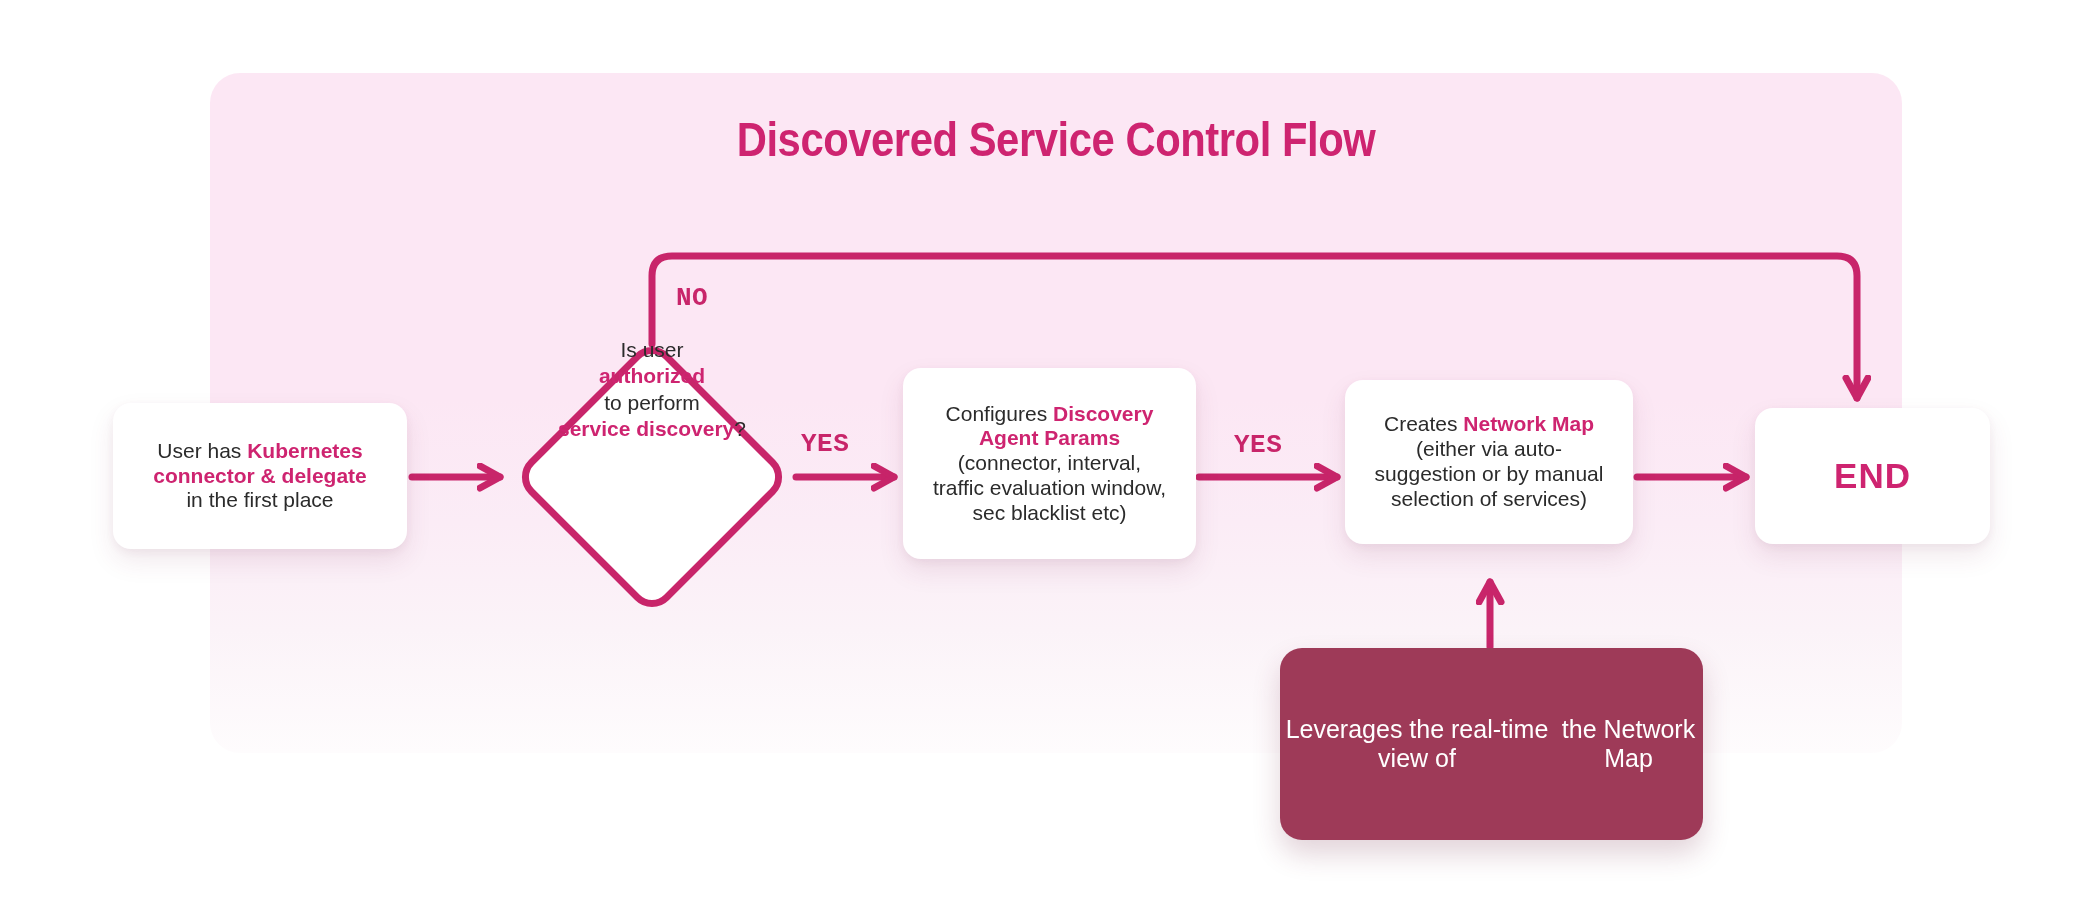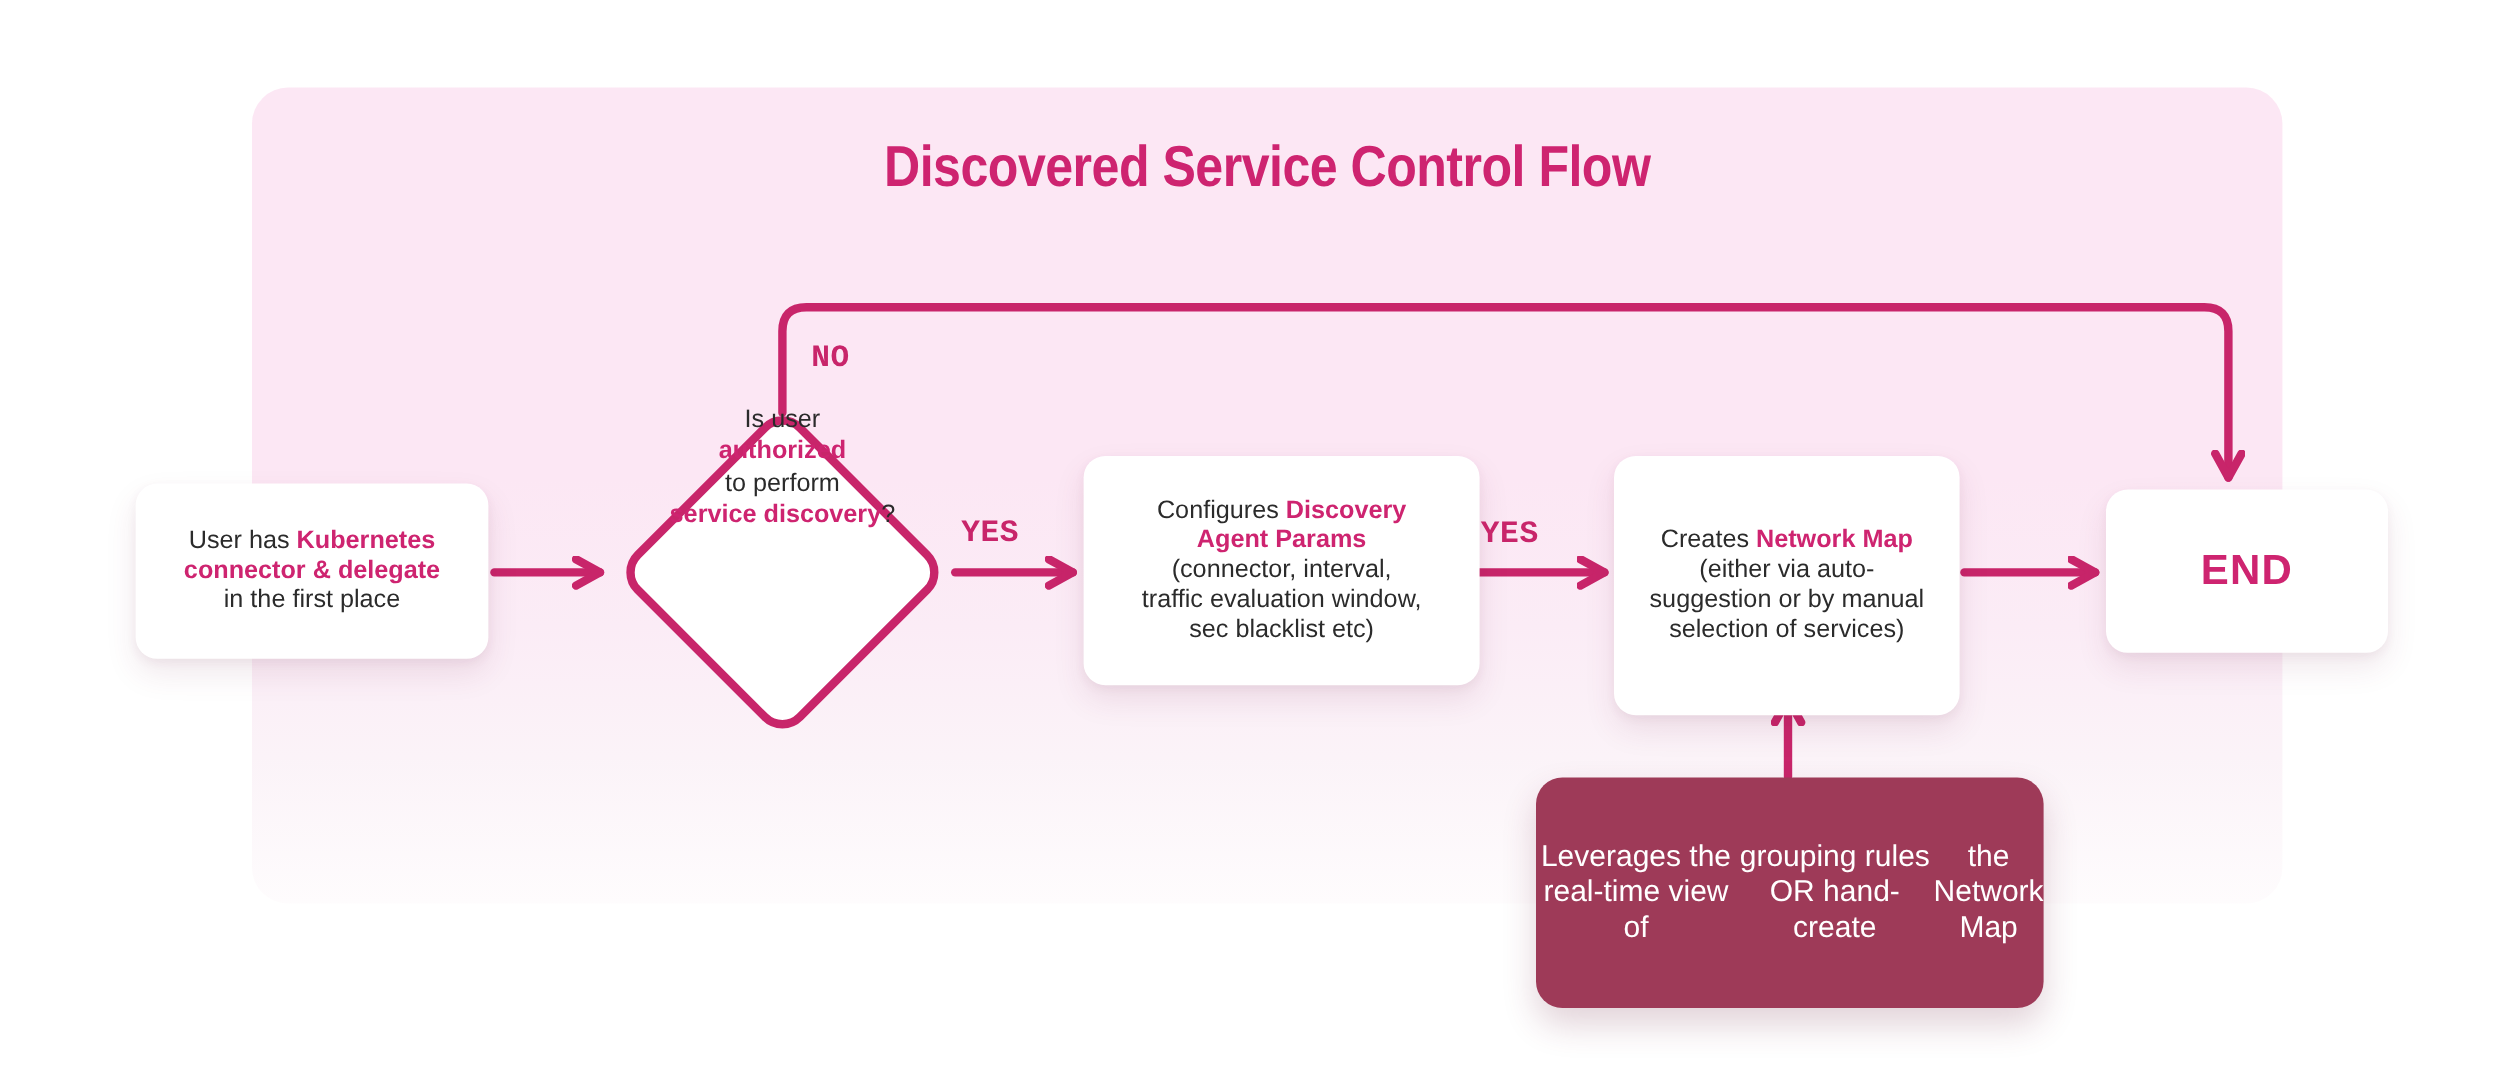--- a/index.html
+++ b/index.html
@@ -39,22 +39,22 @@
   .card{
     position:absolute;background:var(--card-background);
     border-radius:18px;
     box-shadow:0 12px 26px rgba(122,44,82,0.10),0 3px 8px rgba(122,44,82,0.06);
     display:flex;align-items:center;justify-content:center;text-align:center;
     color:var(--body-text-color);font-size:21px;line-height:1.18;
     padding:10px 16px;
   }
   .accent{color:var(--accent-text);font-weight:bold;}
   #node-start{left:113px;top:403px;width:294px;height:146px;}
-  #node-configure{left:903px;top:380px;width:330px;height:191px;}
-  #node-create{left:1345px;top:380px;width:288px;height:216px;}
+  #node-configure{left:903px;top:368px;width:293px;height:191px;}
+  #node-create{left:1345px;top:380px;width:288px;height:164px;}
   #node-end{
     left:1755px;top:408px;width:235px;height:136px;
     font-size:35px;font-weight:bold;color:var(--accent-text);letter-spacing:1px;
   }
   .diamond-wrap{position:absolute;left:512px;top:337px;width:280px;height:280px;}
   .diamond-shape{
     position:absolute;left:41px;top:41px;width:198px;height:198px;
     background:var(--card-background);
     border:7px solid var(--accent-line);
     border-radius:24px;
@@ -145,19 +145,18 @@
     <span>selection of services)</span>
   </div>
 </div>
 
 <div id="node-end" class="card">
   <span>END</span>
 </div>
 
 <div class="note">
   <span>Leverages the real-time view of</span>
-  <span>grouping rules OR hand-create</span>
   <span>the Network Map</span>
 </div>
 
 <div id="label-yes-1" class="edge-label">YES</div>
 <div id="label-yes-2" class="edge-label">YES</div>
 <div id="label-no" class="edge-label">NO</div>
 
 </body></html>

